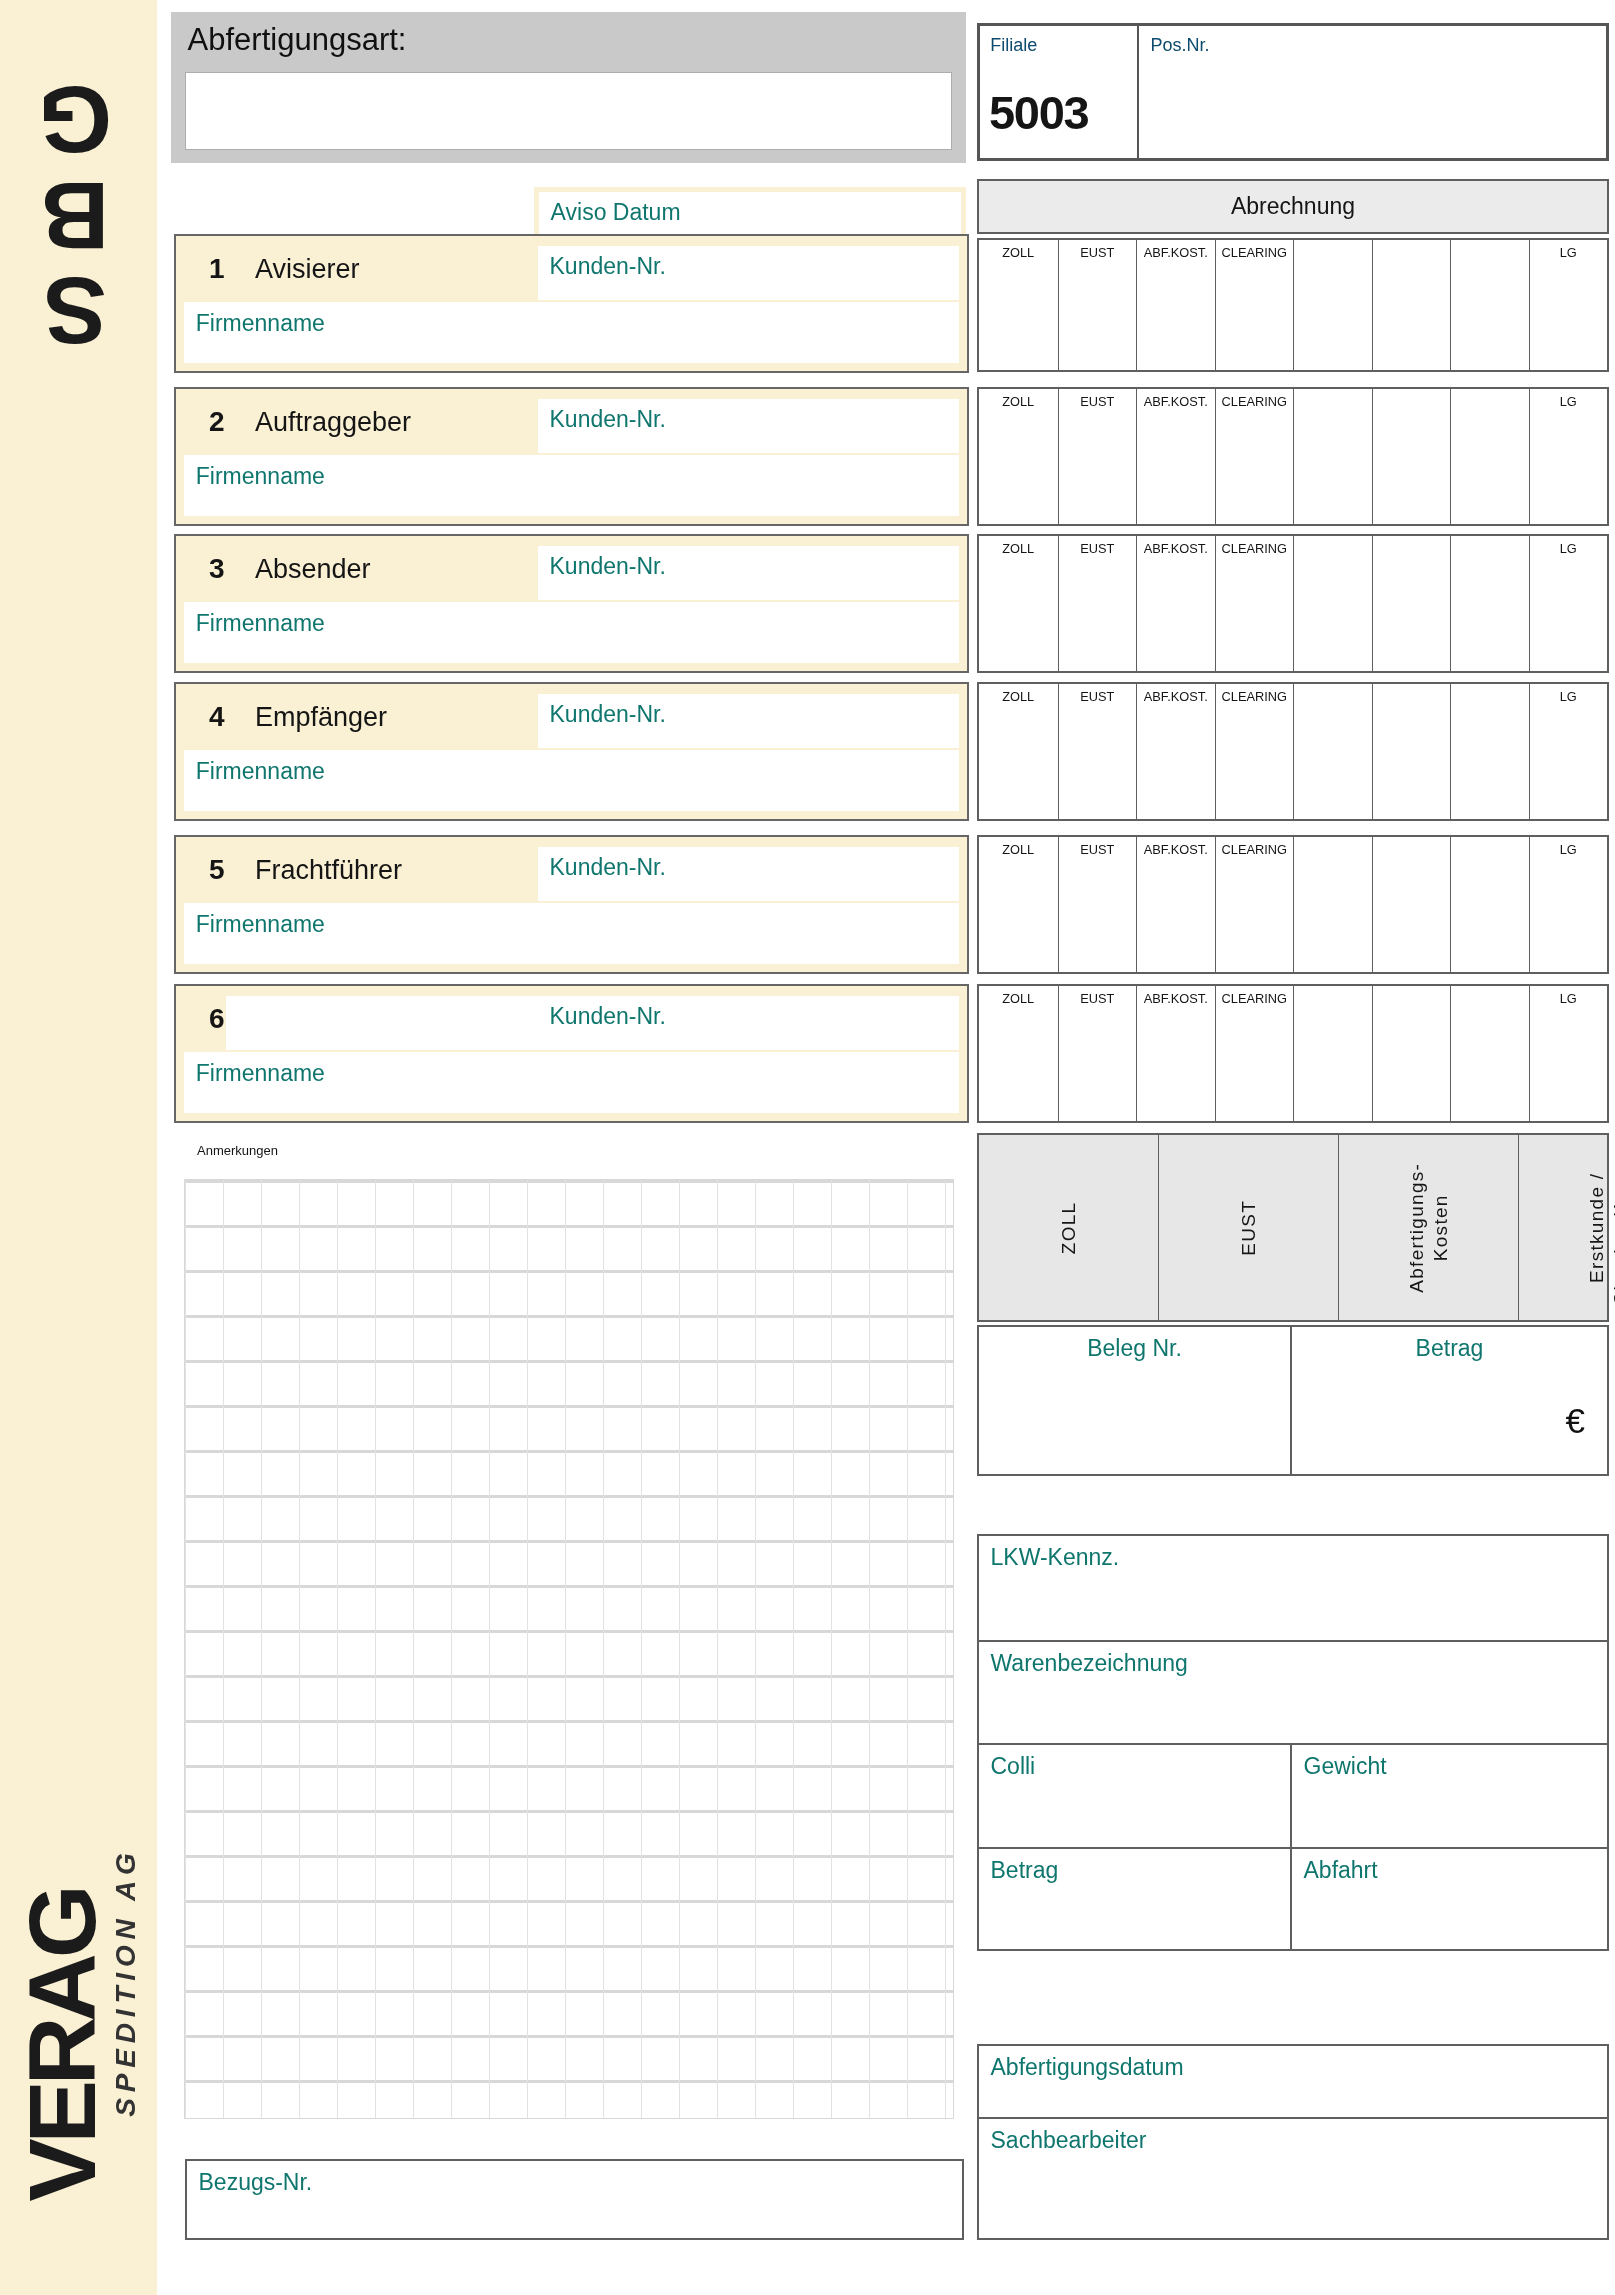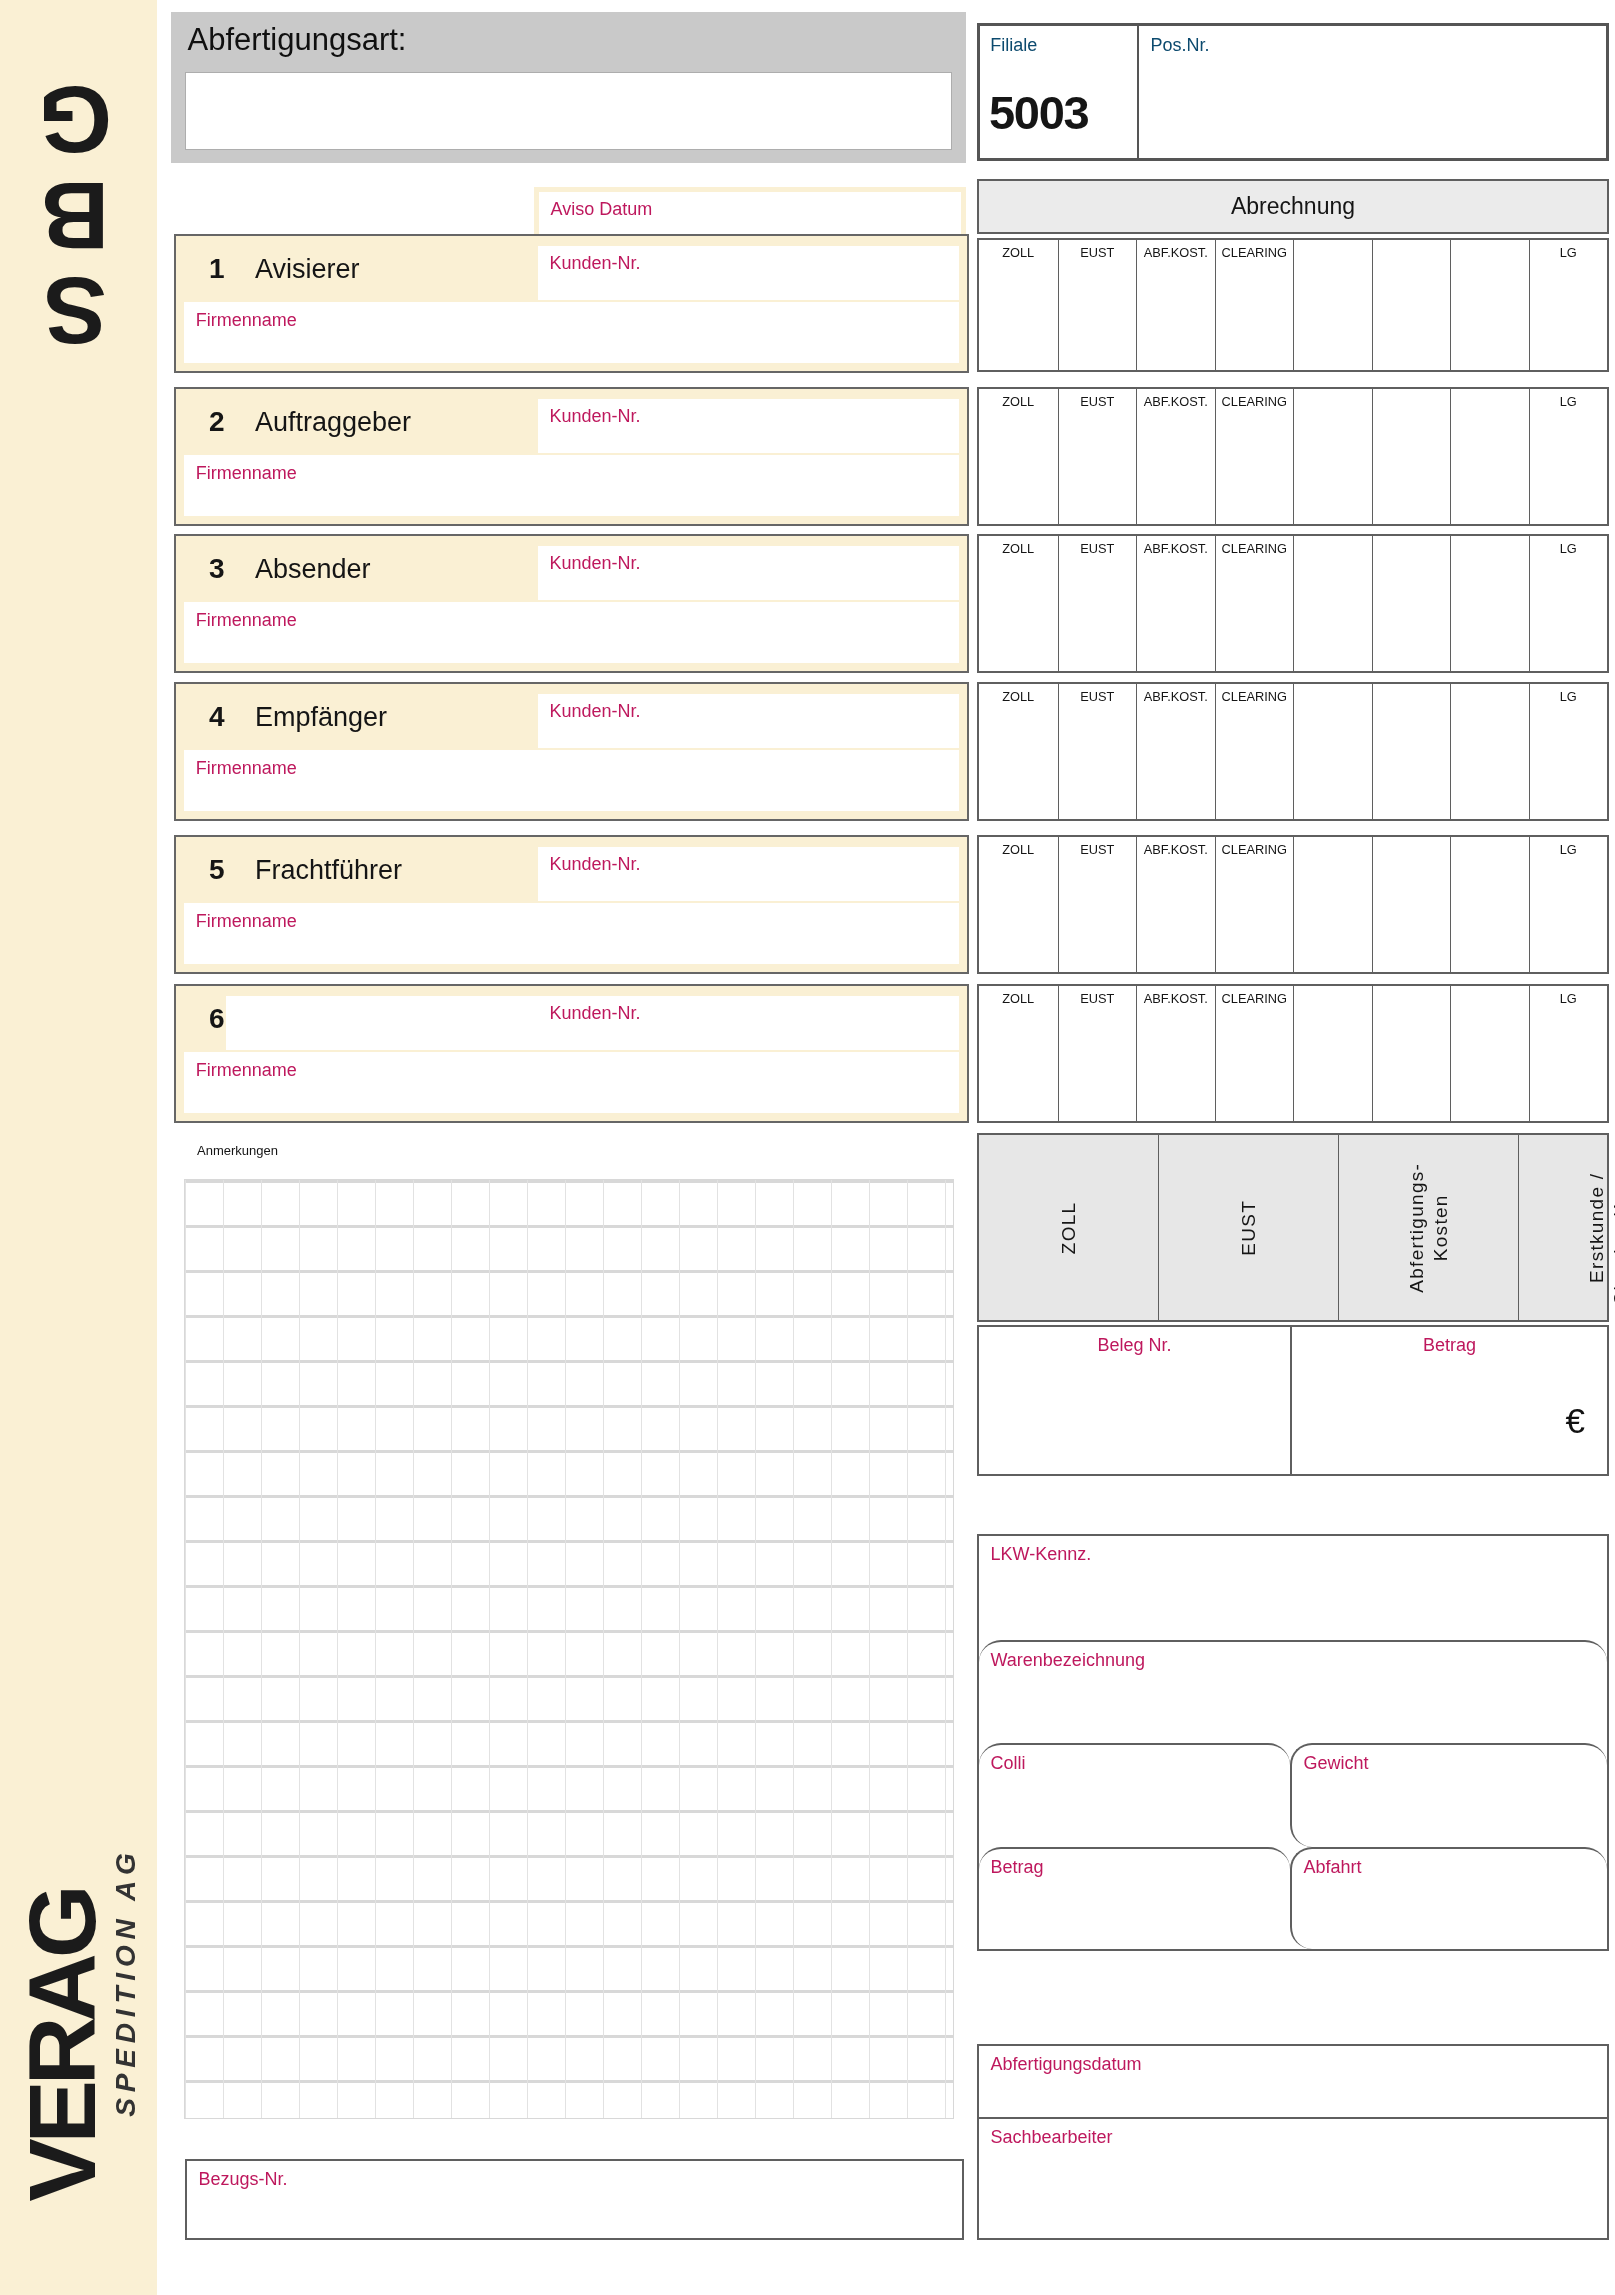--- a/index.html
+++ b/index.html
@@ -31,21 +31,21 @@
   .filiale-box{position:absolute;left:977px;top:23px;width:632px;height:138px;background:#fff;
                border:3.2px solid #555;display:flex;}
   .filiale-cell{width:159px;border-right:2.6px solid #555;position:relative;padding:9px 10.2px;}
   .filiale-value{position:absolute;left:9px;top:59px;font-size:47px;font-weight:bold;letter-spacing:-1.3px;}
   .posnr-cell{flex:1;padding:9px 11.5px;}
   .small-label{font-size:18px;color:#0c4a6e;}
 
   
   .aviso-box{position:absolute;left:534px;top:187px;width:432px;height:49px;background:#FAF0D4;}
   .aviso-inner{position:absolute;left:5.1px;right:5.1px;top:4.5px;bottom:0;background:#fff;}
-  .field-label{padding:7.7px 11.5px;font-size:18px;color:#be185d;}
+  .field-label{padding:7.7px 11.5px;font-size:23px;color:#0f766e;}
 
   
   .section{position:absolute;left:174px;width:795px;height:139px;background:#FAF0D4;
            border:2.6px solid #666;}
   .s1{top:234px;} .s2{top:387px;} .s3{top:534px;} .s4{top:682px;} .s5{top:835px;} .s6{top:984px;}
   .sec-num{position:absolute;left:33px;top:16.6px;font-size:28px;font-weight:bold;}
   .sec-title{position:absolute;left:79px;top:18px;font-size:27px;}
   .kunden-box{position:absolute;left:362px;right:7.7px;top:9.6px;height:54px;background:#fff;}
   .firma-box{position:absolute;left:8.3px;right:7.7px;top:66px;bottom:7.7px;background:#fff;}
   .title-input{position:absolute;left:50px;top:9.6px;width:350px;height:54px;background:#fff;}
@@ -84,21 +84,21 @@
   .anm-grid{position:absolute;left:184px;top:1179px;width:770px;height:940px;background-color:#fff;
     background-image:
       repeating-linear-gradient(to right,#e2e2e2 0 1.3px,transparent 1.3px 38px),
       repeating-linear-gradient(to bottom,#d8d8d8 0 3.2px,transparent 3.2px 45px);
     border:1.3px solid #d8d8d8;}
 
   
   .lkw-block{position:absolute;left:977px;top:1534px;width:632px;height:417px;background:#fff;
              border:2.6px solid #5F5F5F;display:grid;grid-template-columns:311px 1fr;
              grid-template-rows:104px 103px 104px 1fr;}
-  .ship-row{position:relative;border-radius:22px;}
+  .ship-row{position:relative;}
   .span2{grid-column:1 / span 2;}
   .bt{border-top:2.6px solid #5F5F5F;}
   .bl{border-left:2.6px solid #5F5F5F;}
 
   
   .proc-block{position:absolute;left:977px;top:2044px;width:632px;height:196px;background:#fff;
               border:2.6px solid #5F5F5F;display:grid;grid-template-rows:71px 1fr;}
   .proc-row{position:relative;}
   .proc-row.sach{border-top:2.6px solid #5F5F5F;}
 

